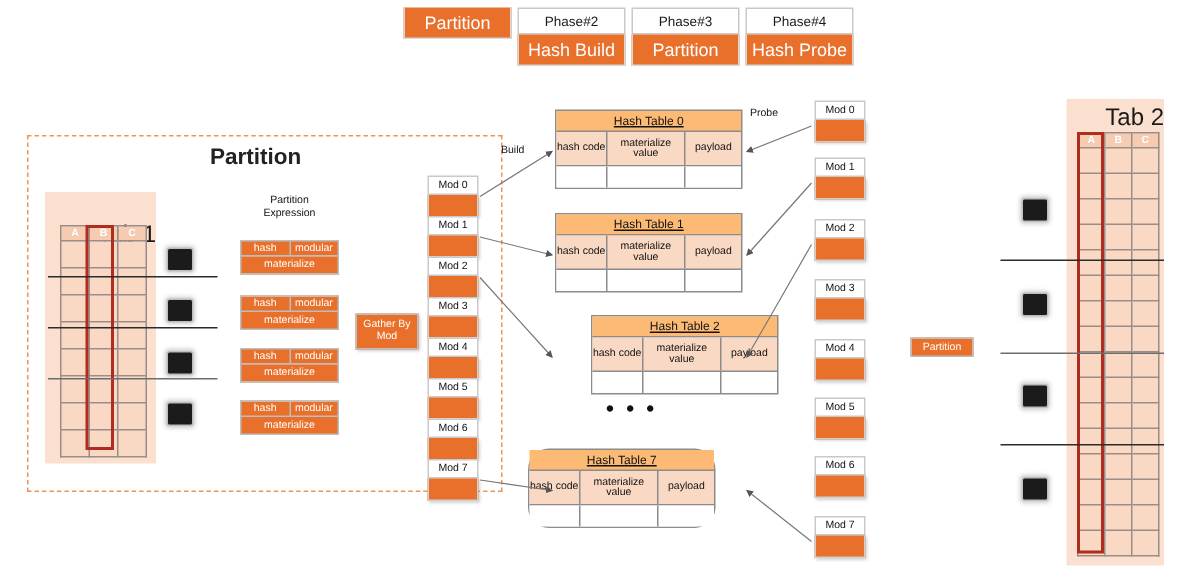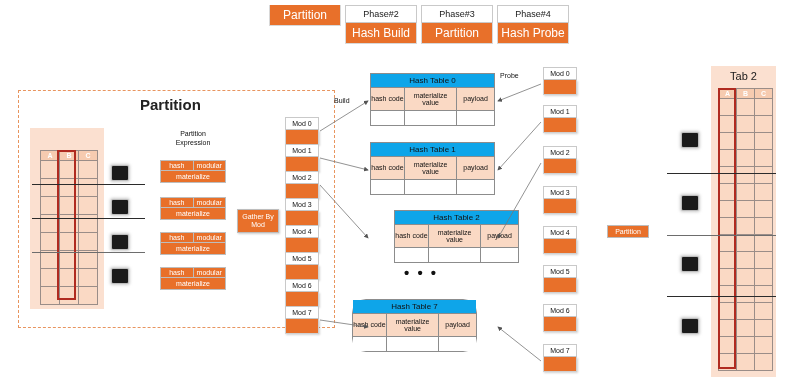--- a/index.html
+++ b/index.html
@@ -16,21 +16,21 @@
   .phase .ph-bot{height:20px;background:#E8702A;border:1px solid #d8d8d8;border-top:none;
       display:flex;align-items:center;justify-content:center;
       font-size:12px;color:#ffffff;}
 
   
   .dashed-box{border:1px dashed #E8955F;}
   .box-title{font-size:15px;font-weight:bold;color:#222;}
 
   
   .tabwrap{background:#FBE0D0;}
-  .tabtitle{font-size:11px;color:#1a1a1a;text-align:center;}
+  .tabtitle{font-size:16px;color:#1a1a1a;text-align:right;}
   .grid{border-collapse:collapse;table-layout:fixed;}
   .grid td{border:1px solid #9a8d88;background:#FAD9C4;padding:0;}
   .grid td.hd{background:#F6CBB0;color:#ffffff;font-size:7px;text-align:center;
       line-height:1;font-weight:bold;}
   .redcol{border:2px solid #B02B20 !important;}
 
   
   .chip{width:16px;height:14px;background:#1b1b1b;border-radius:1px;
         box-shadow:0 0 0 1px #bdbdbd,0 0 3px 2px rgba(160,160,160,.55);}
 
@@ -49,21 +49,21 @@
   
   .mod{width:34px;}
   .mod .mlab{height:11px;background:#fff;border:1px solid #c9c9c9;
       font-size:7px;color:#111;display:flex;align-items:center;justify-content:center;}
   .mod .mbar{height:14px;background:#E8702A;border:1px solid #d0d0d0;border-top:none;
       box-shadow:1px 1px 2px rgba(0,0,0,.18);}
 
   
   .ht{width:125px;background:#fff;border:1px solid #8c8c8c;}
   .ht .htt{height:13px;font-size:8px;color:#111;display:flex;align-items:center;
-      justify-content:center;border-bottom:1px solid #8c8c8c;background:#0ea5e9;}
+      justify-content:center;border-bottom:1px solid #8c8c8c;background:#fdba74;text-decoration:underline;}
   .ht .htr{display:flex;}
   .ht .htr>div{font-size:7px;color:#111;display:flex;align-items:center;
       justify-content:center;text-align:center;line-height:1.05;
       border-right:1px solid #8c8c8c;}
   .ht .htr>div:last-child{border-right:none;}
   .ht .hdr{height:22px;background:#FAD9C4;border-bottom:1px solid #8c8c8c;}
   .ht .emp{height:14px;background:#fff;}
   .c1{width:34px;} .c2{width:53px;} .c3{width:38px;}
 
   .small-lab{font-size:7px;color:#111;}

